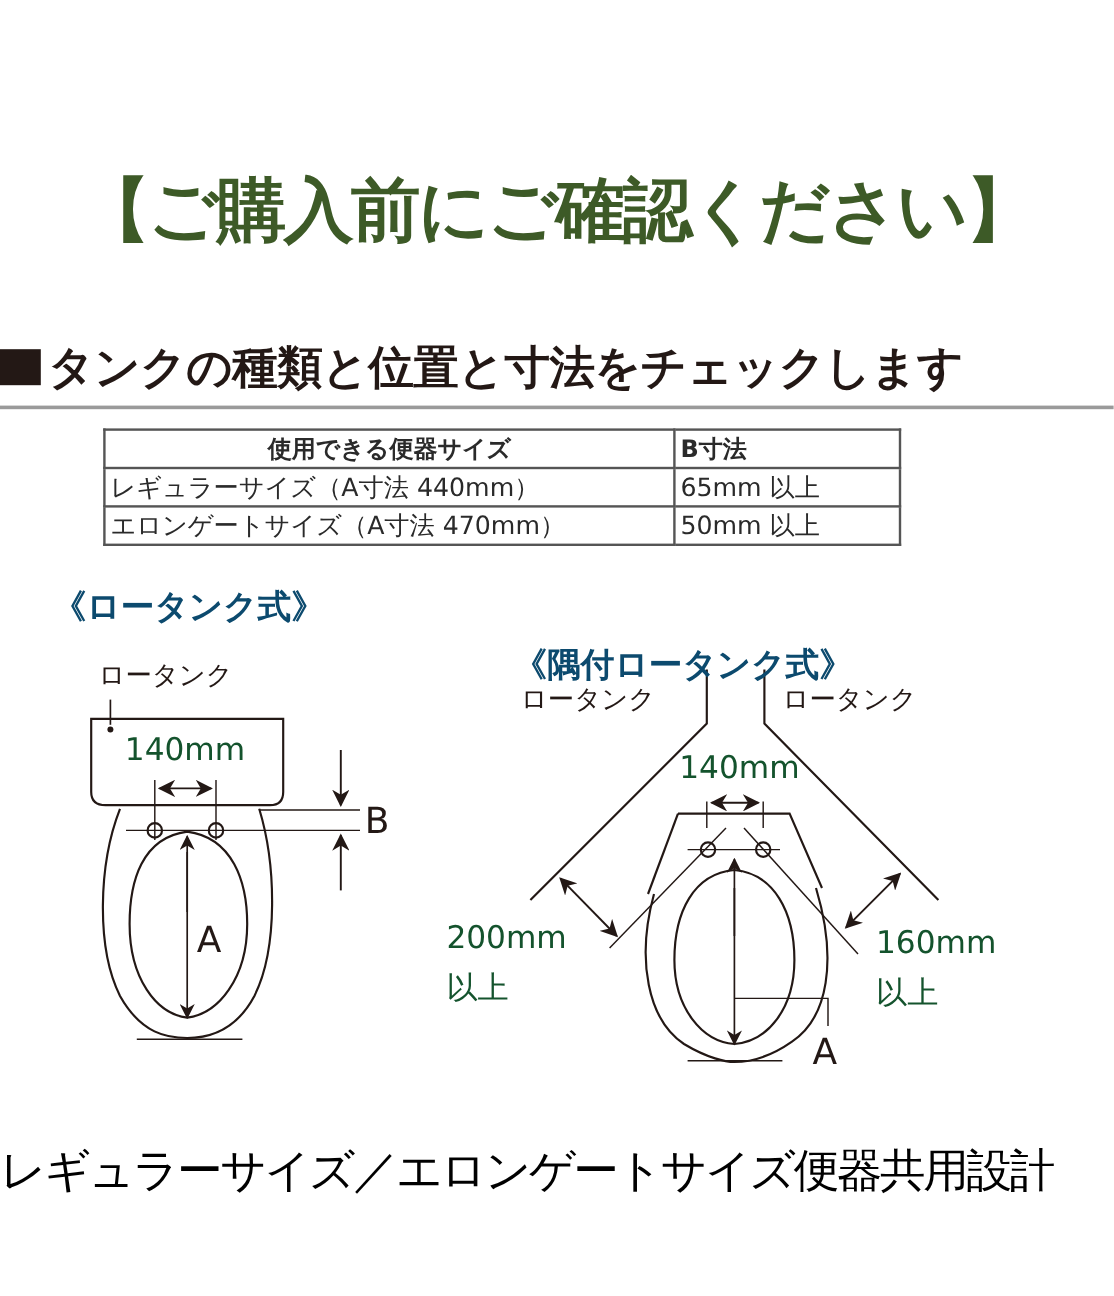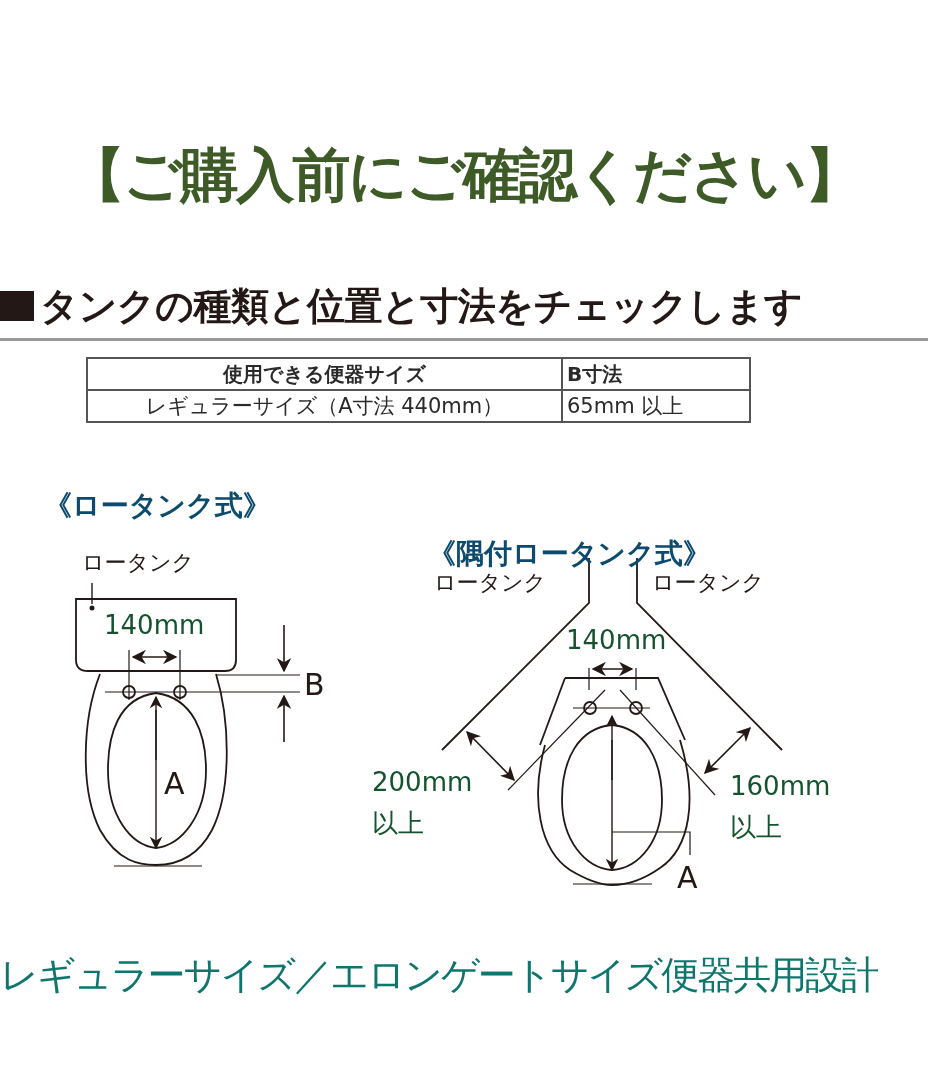--- a/index.html
+++ b/index.html
@@ -75,21 +75,21 @@
       height: 30px;
       padding: 0 4px;
       line-height: 28px;
       white-space: nowrap;
     }
     .spec-table th {
       font-weight: bold;
       text-align: center;
       font-size: 20px;
     }
-    .spec-table .col1 { width: 465px; text-align: center; }
+    .spec-table .col1 { width: 465px; text-align: left; }
     .spec-table th.col1 { text-align: center; }
     .spec-table .col2 { width: 178px; text-align: left; }
 
     
     .diagram-title {
       font-size: 28px;
       font-weight: bold;
       color: #0c4a6e;
       white-space: nowrap;
     }
@@ -108,21 +108,21 @@
       color: #231815;
     }
 
     
     .footer-text {
       left: 0;
       top: 950px;
       width: 820px;
       text-align: center;
       font-size: 38px;
-      color: #0f766e;
+      color: #000000;
       letter-spacing: -2px;
       white-space: nowrap;
     }
 
     svg.diagram {
       position: absolute;
       left: 0;
       top: 0;
       width: 928px;
       height: 1080px;
@@ -143,20 +143,24 @@
 <table class="abs spec-table">
   <tbody>
       <tr>
     <th class="col1">使用できる便器サイズ</th>
     <th class="col2">B寸法</th>
   </tr>
   <tr>
     <td class="col1">レギュラーサイズ（A寸法 440mm）</td>
     <td class="col2">65mm 以上</td>
   </tr>
+  <tr>
+    <td class="col1">エロンゲートサイズ（A寸法 470mm）</td>
+    <td class="col2">50mm 以上</td>
+  </tr>
 </tbody>
   </table>
 
 <svg class="diagram" viewBox="0 0 928 1080" xmlns="http://www.w3.org/2000/svg">
   <defs>
     <marker id="arr" viewBox="0 0 10 10" refX="9" refY="5" markerWidth="9" markerHeight="9" orient="auto-start-reverse">
       <path d="M0,0 L10,5 L0,10 L3,5 z" fill="#231815"></path>
     </marker>
   </defs>
 

